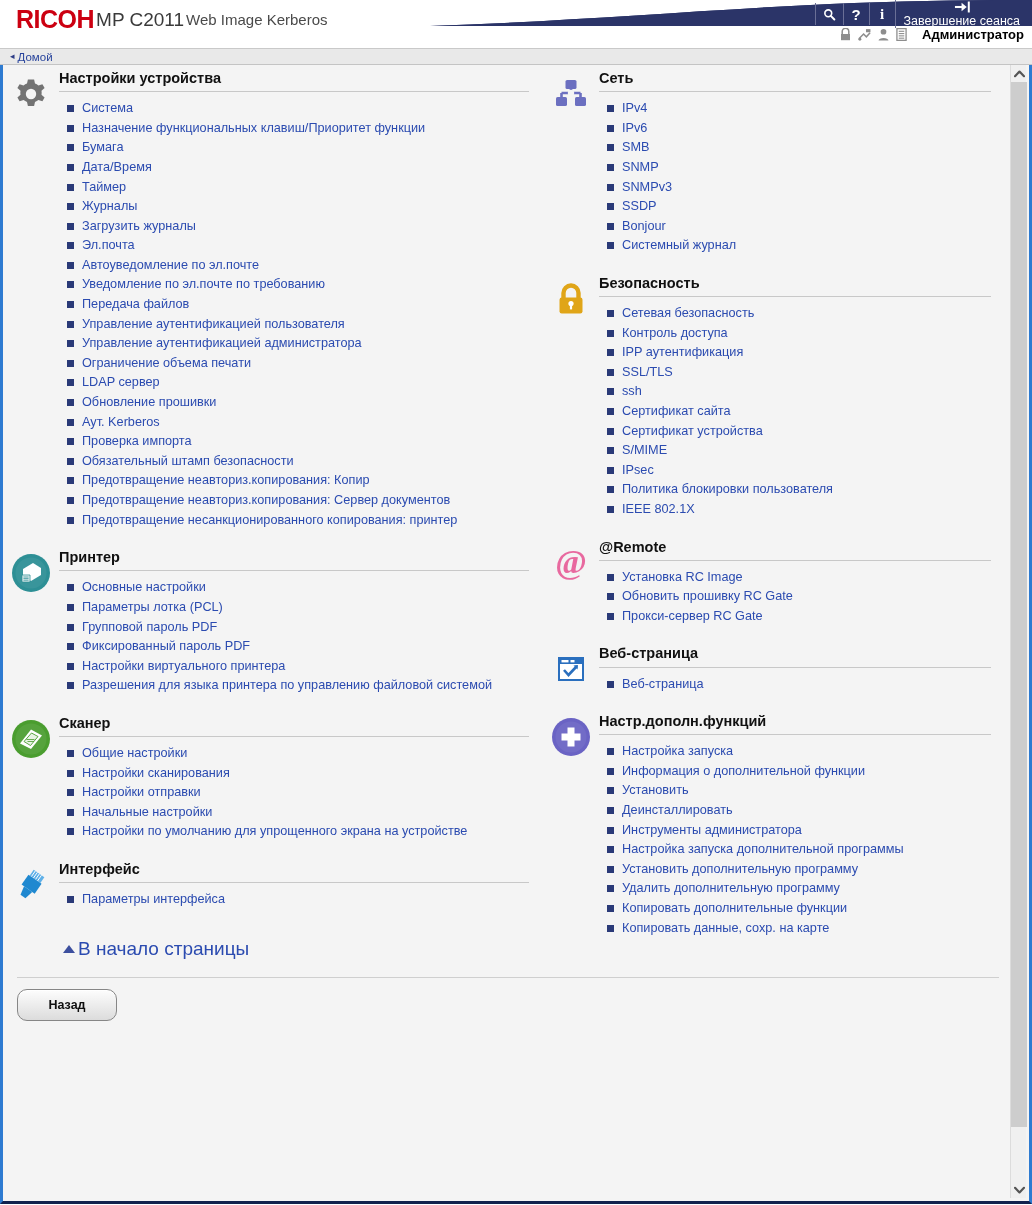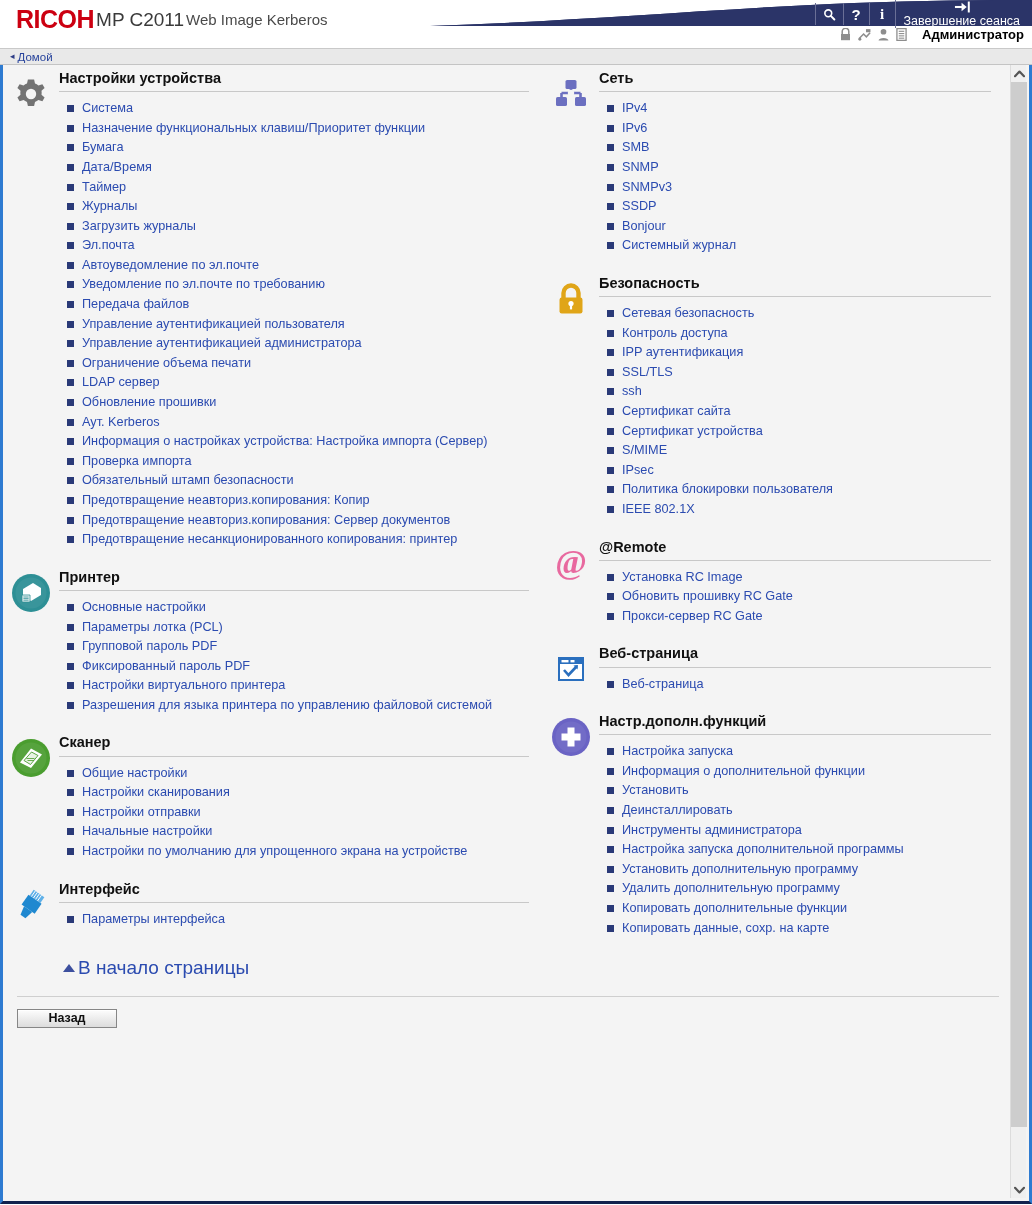--- a/index.html
+++ b/index.html
@@ -173,24 +173,24 @@
     border-bottom: 8px solid #3c4f9e;
     margin-right: 3px;
   }
   #top-link-row .link { font-size: 19px; }
   #footer-divider {
     margin: 17px 14px 0 14px;
     border-top: 1px solid #cfcfcf;
   }
   #back-row { padding: 11px 0 0 14px; }
   #back-button {
-    width: 100px; height: 19px;
+    width: 100px; height: 32px;
     background: linear-gradient(#fdfdfd, #dcdcdc);
     border: 1px solid #868686;
-    border-radius: 0;
+    border-radius: 10px;
     font-family: "Liberation Sans", sans-serif;
     font-size: 12.5px; font-weight: 700;
     color: #101010;
     cursor: pointer;
     box-shadow: inset 0 1px 0 #ffffff;
   }
 
   
   #scrollbar {
     position: absolute;
@@ -364,24 +364,20 @@
               <li>
                   <span class="bullet"></span>
                   <span class="link">Обновление прошивки</span>
                 </li>
               <li>
                   <span class="bullet"></span>
                   <span class="link">Аут. Kerberos</span>
                 </li>
               <li>
                   <span class="bullet"></span>
-                  <span class="link">Информация о настройках устройства: Настройка импорта (Сервер)</span>
-                </li>
-              <li>
-                  <span class="bullet"></span>
                   <span class="link">Проверка импорта</span>
                 </li>
               <li>
                   <span class="bullet"></span>
                   <span class="link">Обязательный штамп безопасности</span>
                 </li>
               <li>
                   <span class="bullet"></span>
                   <span class="link">Предотвращение неавториз.копирования: Копир</span>
                 </li>

